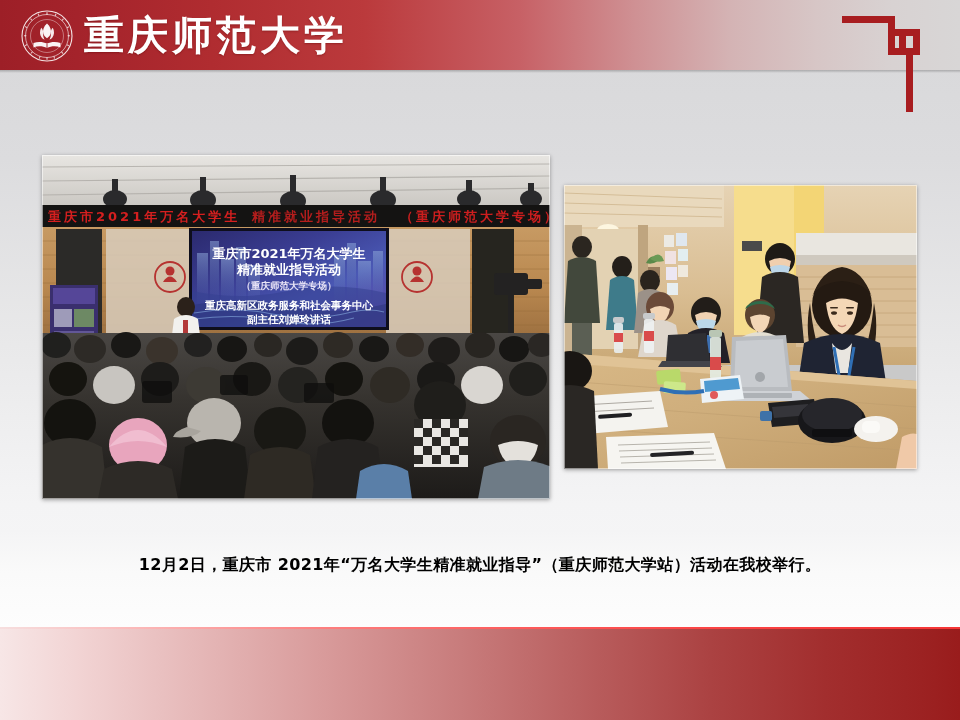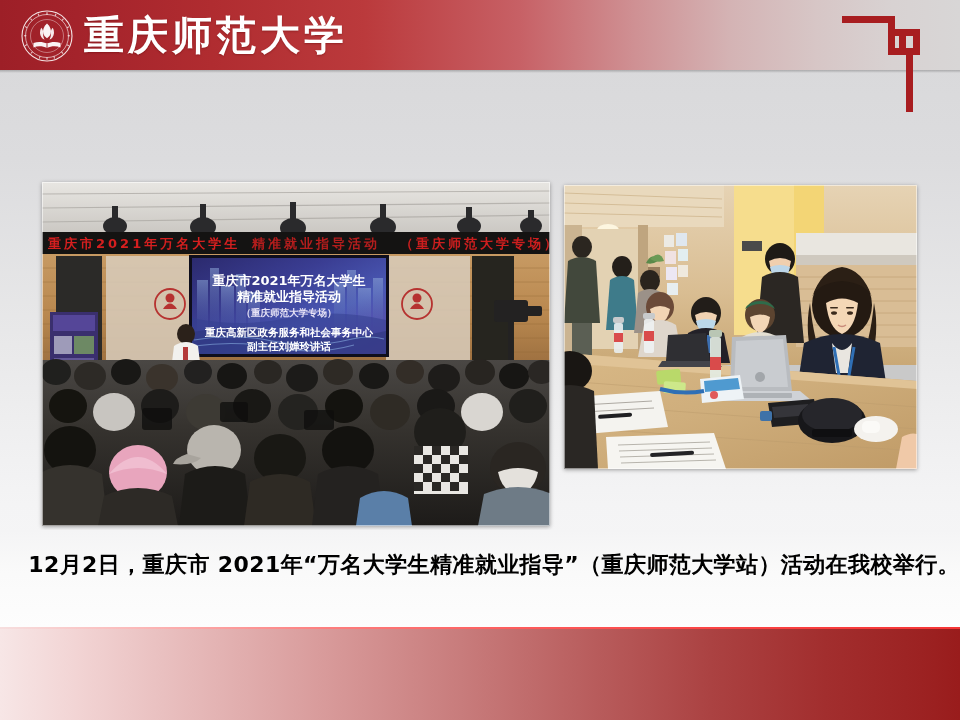--- a/index.html
+++ b/index.html
@@ -74,43 +74,43 @@
 
   
   .photo {
     position: absolute;
     background: #c9c9c9;
     box-shadow: 0 1px 4px rgba(0,0,0,0.35);
     overflow: hidden;
   }
   .photo-left {
     left: 42px; top: 155px;
-    width: 508px; height: 344px; margin-top: 27px;
+    width: 508px; height: 344px;
   }
   .photo-right {
     left: 564px; top: 185px;
     width: 353px; height: 284px;
   }
   .photo svg { display: block; width: 100%; height: 100%; }
 
   
   .caption-strip {
     position: absolute;
     left: 0; top: 530px;
     width: 960px; height: 97px;
     background: linear-gradient(180deg,#f4f4f5 0%, #fafafa 45%, #fdfdfd 100%);
   }
   .caption-text {
     position: absolute;
     left: 0; top: 552px;
     width: 960px;
-    text-align: right;
+    text-align: center;
     color: #000000;
     font-family: "DejaVu Sans", sans-serif;
-    font-size: 22px;
+    font-size: 16px;
     font-weight: bold;
     letter-spacing: 0.4px;
     line-height: 26px;
   }
 
   
   .bottom-hairline {
     position: absolute;
     left: 0; top: 627px;
     width: 960px; height: 2px;

